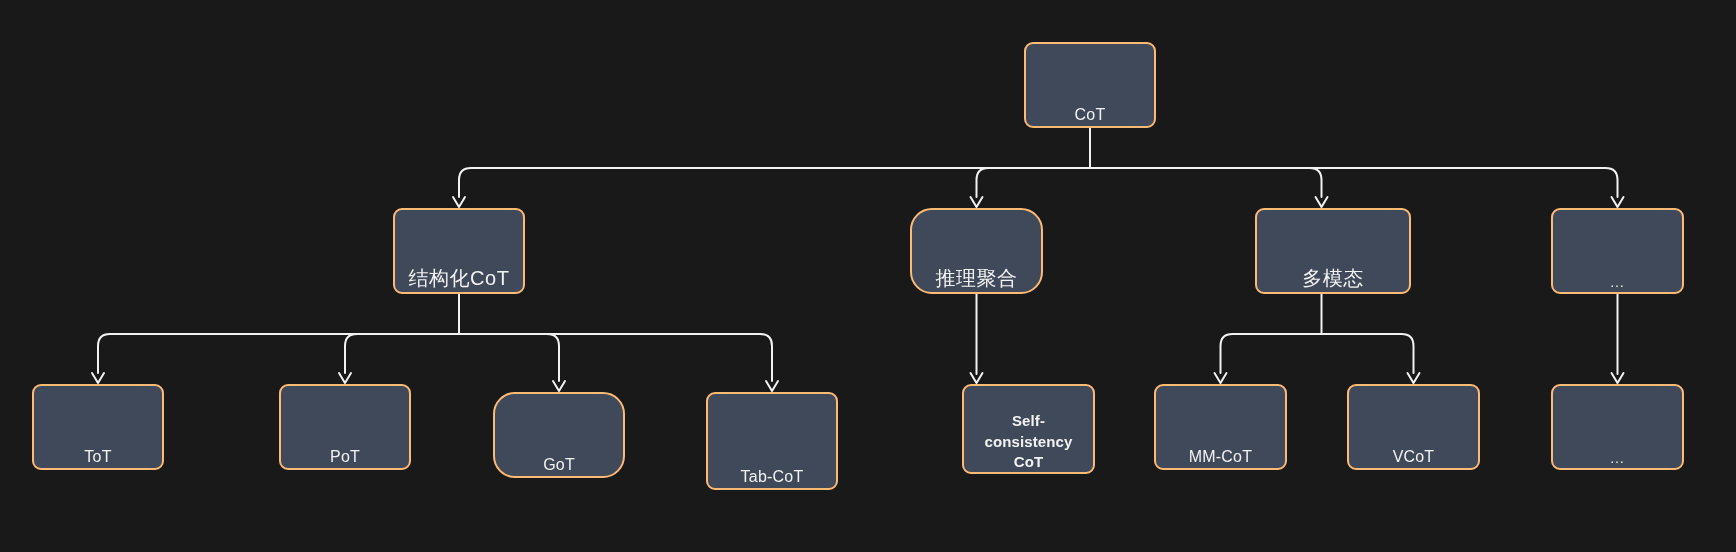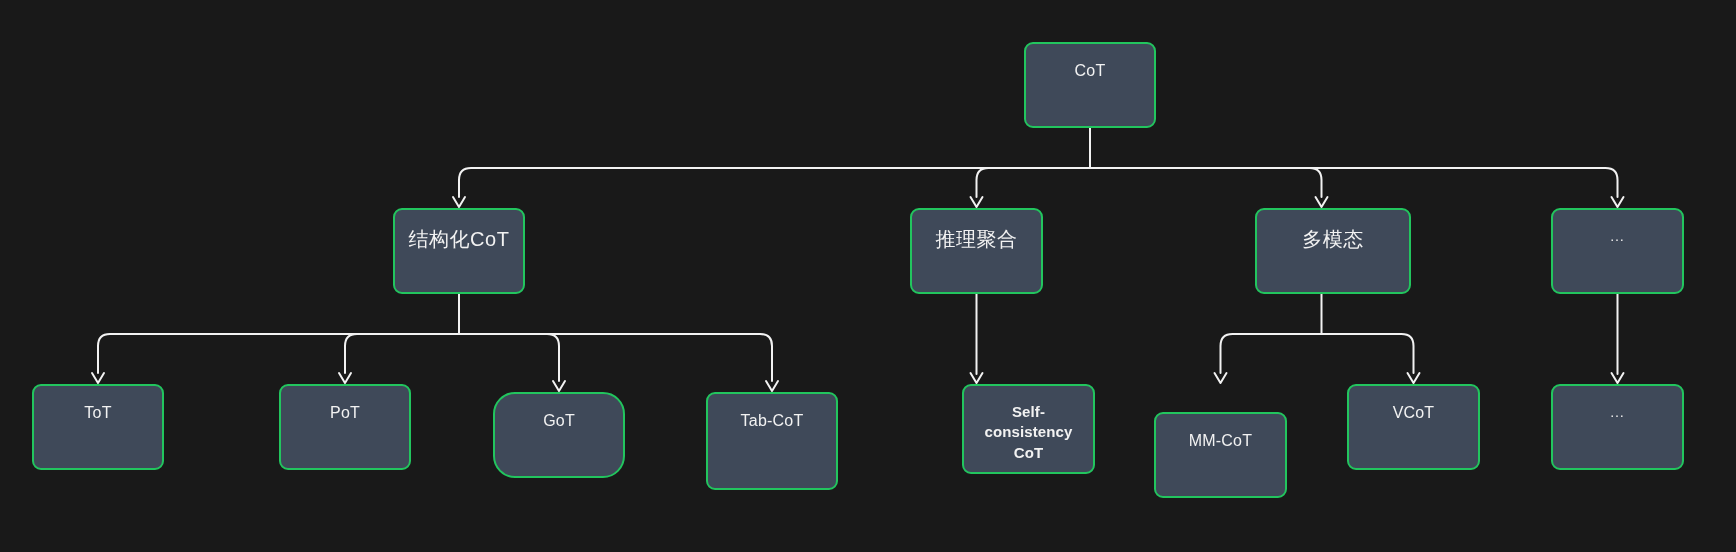--- a/index.html
+++ b/index.html
@@ -23,31 +23,31 @@
     left: 0;
     top: 0;
     width: 1736px;
     height: 552px;
     pointer-events: none;
   }
   .node {
     position: absolute;
     box-sizing: border-box;
     background: #3f4959;
-    border: 2px solid #22c55e;
+    border: 2px solid #fdba74;
     border-radius: 9px;
     display: flex;
-    align-items: flex-start;
+    align-items: flex-end;
     justify-content: center;
     text-align: center;
     color: #f2f2f2;
     font-size: 16px;
     line-height: 1.35;
     letter-spacing: 0.2px;
-    padding: 16px 8px;
+    padding: 0 8px;
     z-index: 2;
   }
   .node.bold {
     font-weight: bold;
     font-size: 15px;
     letter-spacing: 0.1px;
   }
   .node.cjk {
     font-size: 20px;
     letter-spacing: 0.5px;
@@ -95,21 +95,21 @@
       <path d="M 1617.5 294 L 1617.5 374" fill="none" stroke="#f2f2f2" stroke-width="2" stroke-linecap="round"></path>
       <path d="M 1611.5 373 L 1617.5 383 L 1623.5 373" fill="none" stroke="#f2f2f2" stroke-width="2" stroke-linecap="round" stroke-linejoin="round"></path>
     </svg>
   <div id="node-layer">
       <div class="node" style="left: 1024px; top: 42px; width: 132px; height: 86px;">
         <span class="node-label">CoT</span>
       </div>
       <div class="node cjk" style="left: 393px; top: 208px; width: 132px; height: 86px;">
         <span class="node-label">结构化CoT</span>
       </div>
-      <div class="node cjk" style="left: 910px; top: 208px; width: 133px; height: 86px;">
+      <div class="node cjk" style="left: 910px; top: 208px; width: 133px; height: 86px; border-radius: 22px;">
         <span class="node-label">推理聚合</span>
       </div>
       <div class="node cjk" style="left: 1255px; top: 208px; width: 156px; height: 86px;">
         <span class="node-label">多模态</span>
       </div>
       <div class="node" style="left: 1551px; top: 208px; width: 133px; height: 86px;">
         <span class="node-label ellipsis-label">…</span>
       </div>
       <div class="node" style="left: 32px; top: 384px; width: 132px; height: 86px;">
         <span class="node-label">ToT</span>
@@ -120,21 +120,21 @@
       <div class="node" style="left: 493px; top: 392px; width: 132px; height: 86px; border-radius: 22px;">
         <span class="node-label">GoT</span>
       </div>
       <div class="node" style="left: 706px; top: 392px; width: 132px; height: 98px;">
         <span class="node-label">Tab-CoT</span>
       </div>
       <div class="node bold" style="left: 962px; top: 384px; width: 133px; height: 90px;">
         <span class="node-label">Self-consistency
 CoT</span>
       </div>
-      <div class="node" style="left: 1154px; top: 384px; width: 133px; height: 86px; margin-top: 28px;">
+      <div class="node" style="left: 1154px; top: 384px; width: 133px; height: 86px;">
         <span class="node-label">MM-CoT</span>
       </div>
       <div class="node" style="left: 1347px; top: 384px; width: 133px; height: 86px;">
         <span class="node-label">VCoT</span>
       </div>
       <div class="node" style="left: 1551px; top: 384px; width: 133px; height: 86px;">
         <span class="node-label ellipsis-label">…</span>
       </div>
     </div>
 </div>

